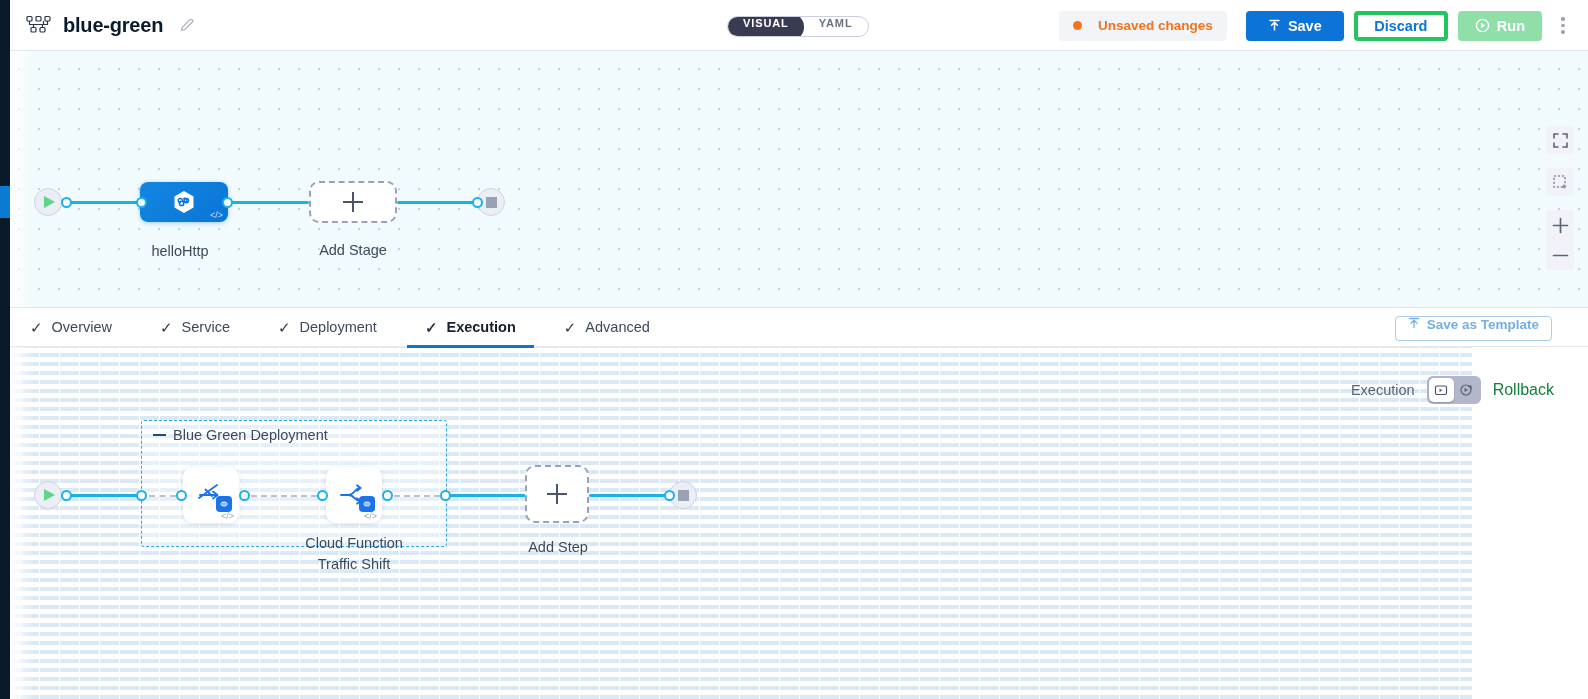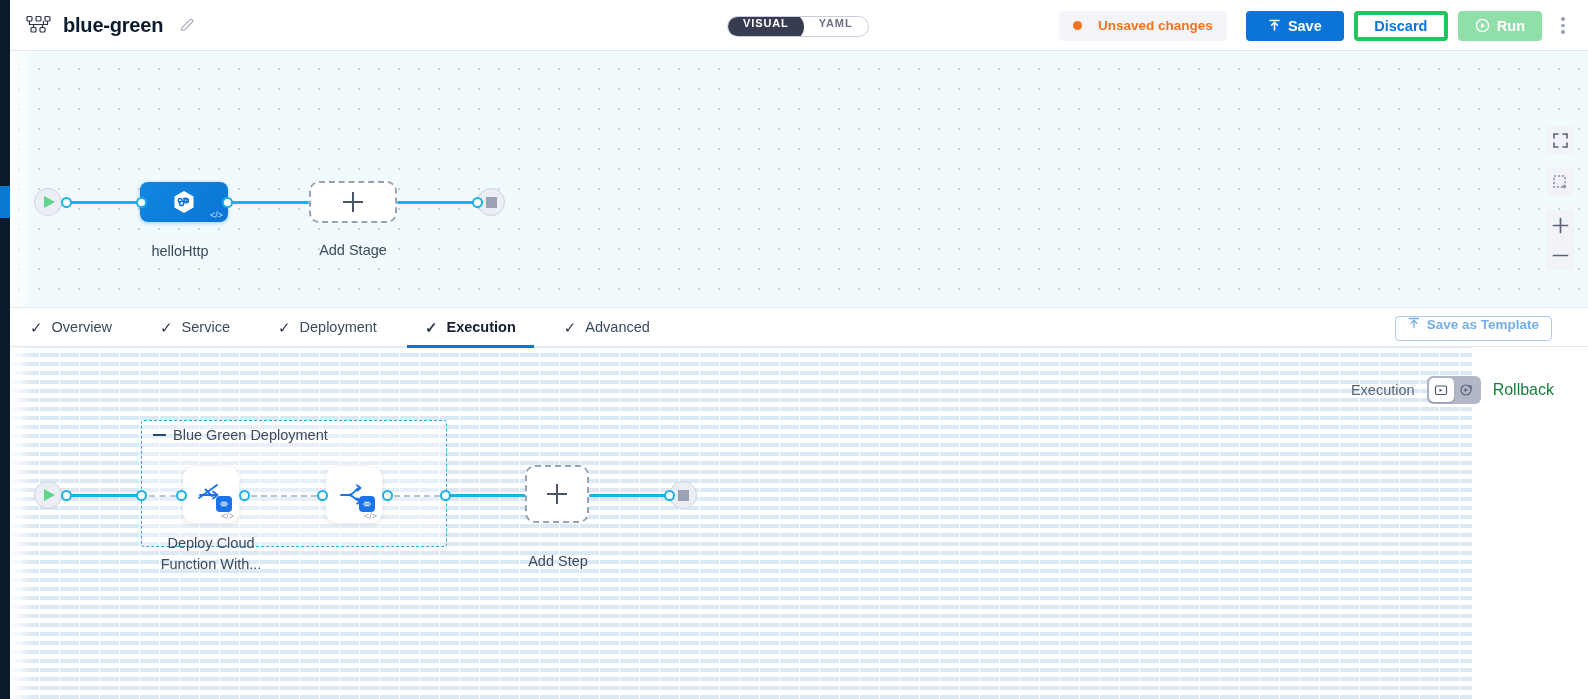--- a/index.html
+++ b/index.html
@@ -351,52 +351,52 @@
         <path d="M5 15 L22 15 M18 11.5 L22.5 15 L18 18.5" stroke="#1a73e8" stroke-width="1.8" fill="none" stroke-linecap="round" stroke-linejoin="round"></path>
       </svg>
       <span class="step-badge">
         <svg width="10" height="10" viewBox="0 0 10 10">
             <path d="M1.5 5h7M2.8 3.2h4.4M2.8 6.8h4.4" stroke="#fff" stroke-width="1.1" stroke-linecap="round"></path>
           </svg>
       </span>
       <span class="code-tag">&lt;/&gt;</span>
     </div>
     <div class="port" style="left:239px; top:143px;"></div>
-    <div class="node-label" style="left:155px; top:186px; width:112px;">Deploy Cloud
-Function With...</div>
 
     <div class="edge-dashed" style="left:251px; top:148px; width:66px;"></div>
     <div class="port" style="left:317px; top:143px;"></div>
 
     <div class="step-node" style="left:326px; top:120px;">
       <svg width="32" height="28" viewBox="0 0 32 28">
         <path d="M3 14 L11 14" stroke="#1a73e8" stroke-width="1.8" stroke-linecap="round"></path>
         <path d="M11 14 C16 14 17 7 22 7" stroke="#1a73e8" stroke-width="1.8" fill="none" stroke-linecap="round"></path>
         <path d="M11 14 C16 14 17 20 22 20" stroke="#1a73e8" stroke-width="1.8" fill="none" stroke-linecap="round"></path>
         <path d="M19 4.2 L22.6 7 L19 9.8" stroke="#1a73e8" stroke-width="1.8" fill="none" stroke-linecap="round" stroke-linejoin="round"></path>
         <path d="M19 17.2 L22.6 20 L19 22.8" stroke="#1a73e8" stroke-width="1.8" fill="none" stroke-linecap="round" stroke-linejoin="round"></path>
       </svg>
       <span class="step-badge">
         <svg width="10" height="10" viewBox="0 0 10 10">
             <path d="M1.5 5h7M2.8 3.2h4.4M2.8 6.8h4.4" stroke="#fff" stroke-width="1.1" stroke-linecap="round"></path>
           </svg>
       </span>
       <span class="code-tag">&lt;/&gt;</span>
     </div>
     <div class="port" style="left:382px; top:143px;"></div>
+    <div class="node-label" style="left:298px; top:186px; width:112px;">Cloud Function
+Traffic Shift</div>
 
     <div class="edge-dashed" style="left:394px; top:148px; width:46px;"></div>
     <div class="port" style="left:440px; top:143px;"></div>
 
     <div class="edge" style="left:447px; top:147px; width:79px;"></div>
 
     <div class="add-node" style="left:525px; top:118px; width:64px; height:58px;">
       <div class="add-plus"></div>
     </div>
-    <div class="node-label" style="left:505px; top:204px; width:106px;">Add Step</div>
+    <div class="node-label" style="left:505px; top:190px; width:106px;">Add Step</div>
 
     <div class="edge" style="left:589px; top:147px; width:80px;"></div>
     <div class="port" style="left:664px; top:143px;"></div>
     <div class="terminal" style="left:669px; top:134px;">
       <div class="sq-stop"></div>
     </div>
   </div>
 
   <div class="exec-bar">
     <span class="exec-label">Execution</span>

